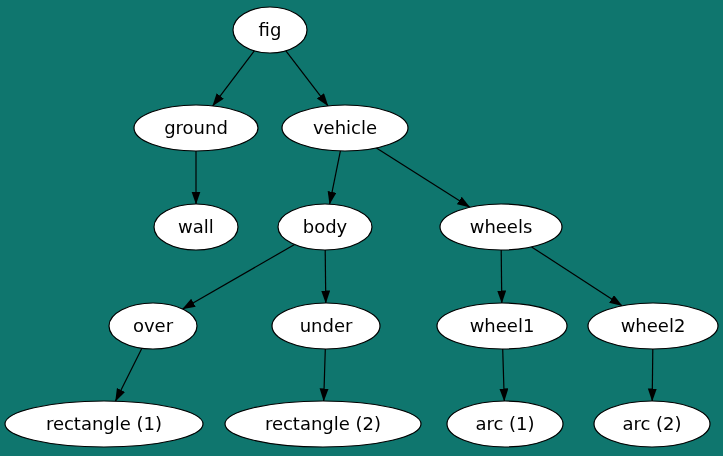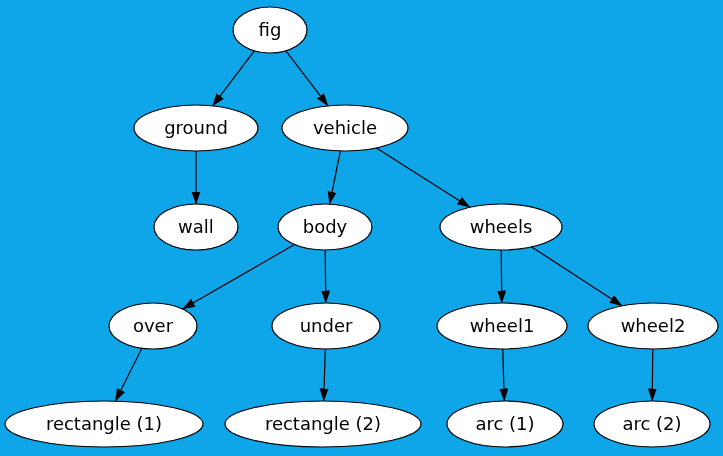--- a/index.html
+++ b/index.html
@@ -5,21 +5,21 @@
   html, body {
     margin: 0;
     padding: 0;
     background: #ffffff;
     font-family: "DejaVu Sans", "Liberation Sans", sans-serif;
   }
   .canvas {
     position: relative;
     width: 723px;
     height: 456px;
-    background: #0ea5e9;
+    background: #0f766e;
     overflow: hidden;
   }
   svg text {
     font-family: "DejaVu Sans", "Liberation Sans", sans-serif;
     font-size: 18px;
     fill: #000000;
   }
 </style>
 </head>
 <body>

